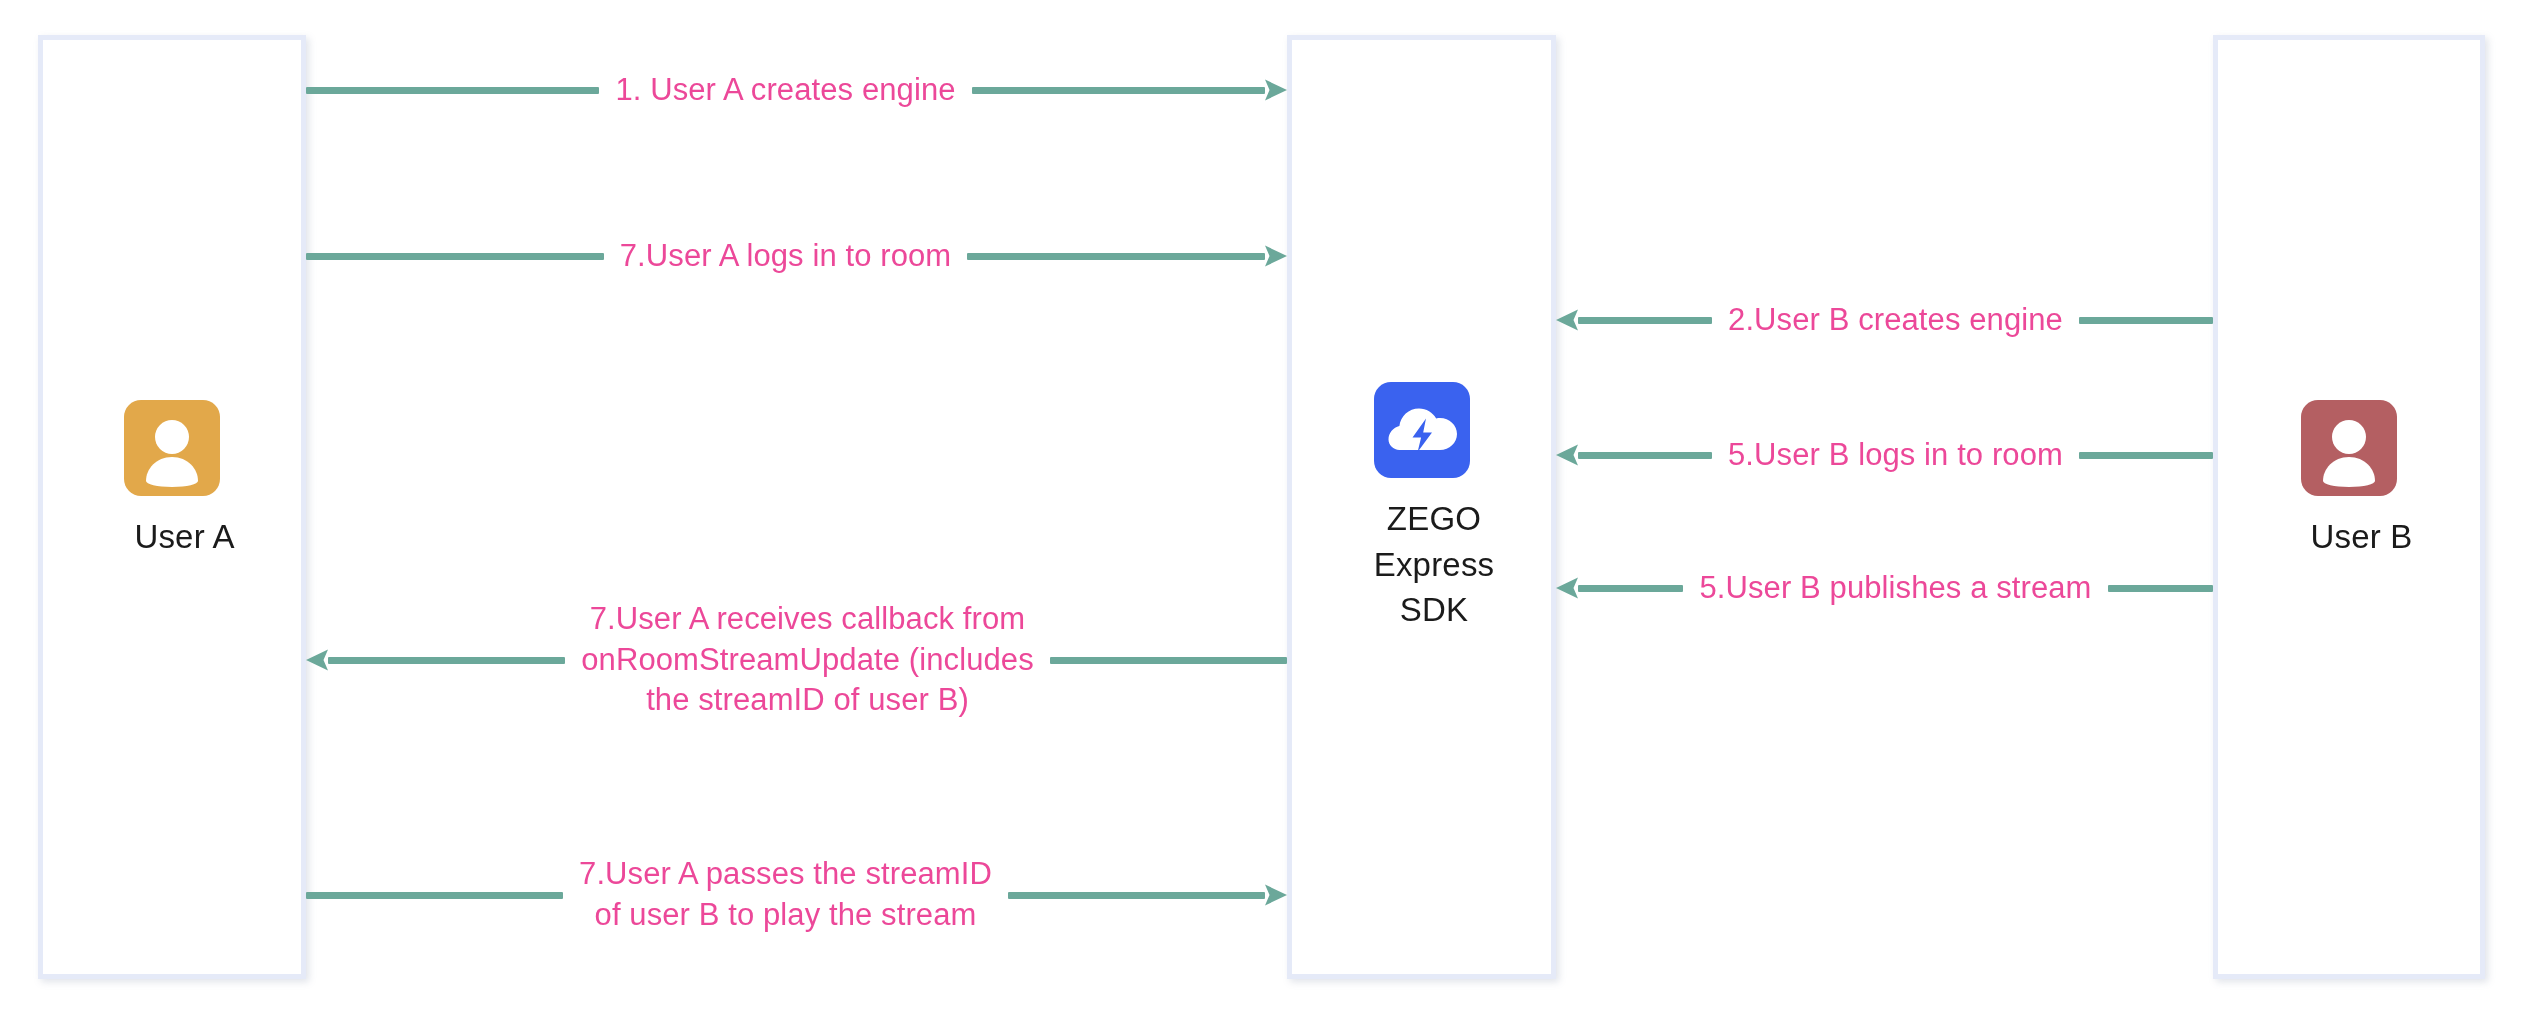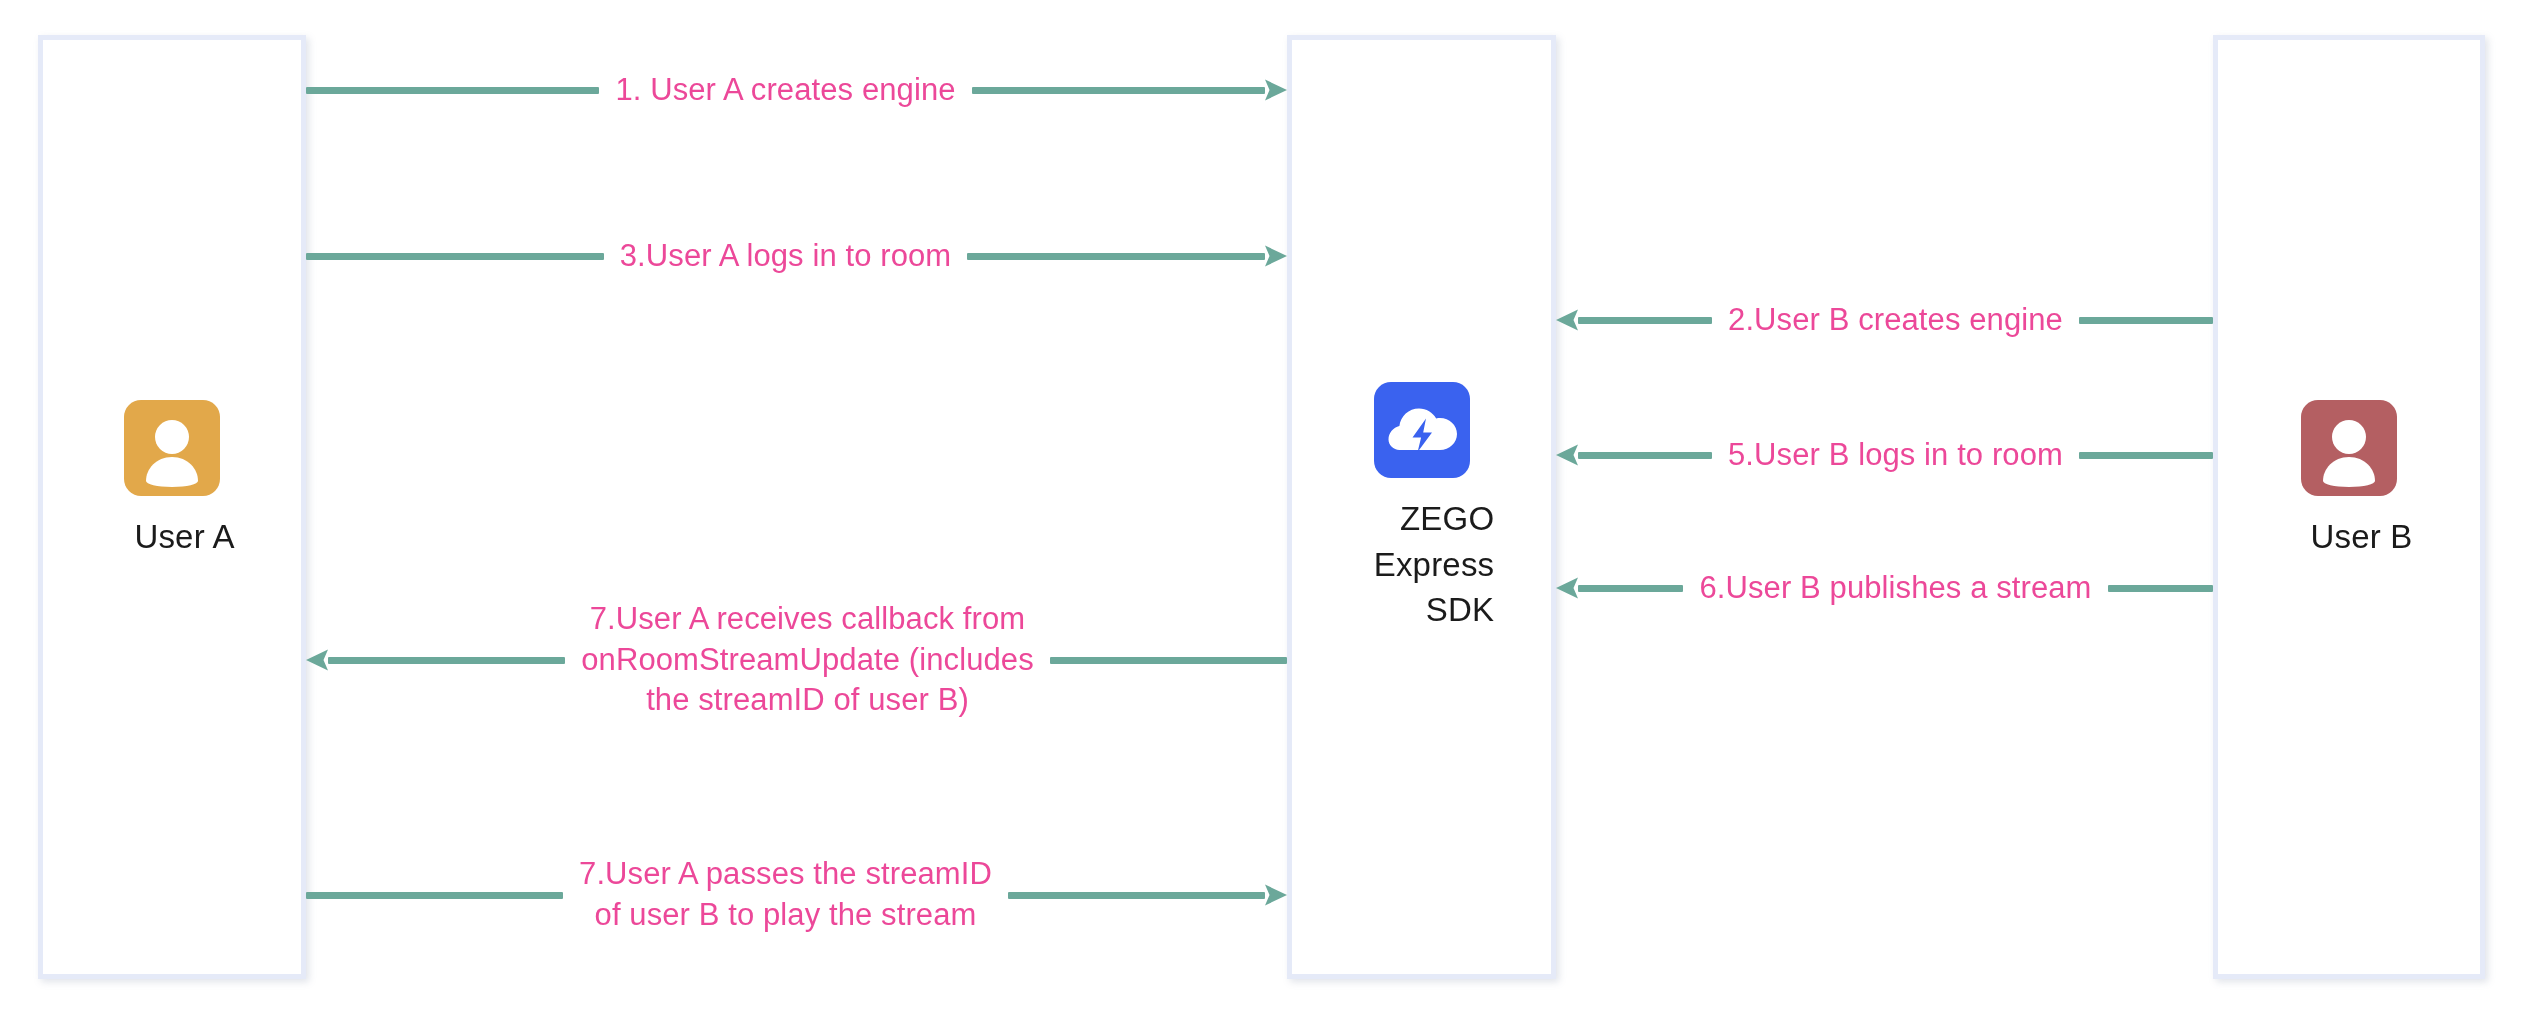--- a/index.html
+++ b/index.html
@@ -25,21 +25,21 @@
   }
   .avatar{
     width:96px;height:96px;border-radius:17px;
     display:flex;align-items:flex-end;justify-content:center;
     position:relative;overflow:hidden;
   }
   .avatar svg{display:block;}
   .actor-label{
     margin-top:18px;
     font-size:33px;color:#1b1b1b;line-height:1.38;
-    text-align:right;white-space:pre-line;letter-spacing:.2px;margin-left:25px;
+    text-align:center;white-space:pre-line;letter-spacing:.2px;margin-left:25px;
   }
 
   
   .arrow{
     position:absolute;display:flex;align-items:center;
     height:0;
   }
   .seg{
     background:#6ba89a;height:7px;flex:none;border-radius:1px;
   }
@@ -102,21 +102,21 @@
     <div class="seg seg-grow"></div>
     <div class="head">
       <svg width="22" height="26" viewBox="0 0 22 26">
           <path d="M0 2.5 22 13 0 23.5 4.5 13z" fill="#6ba89a"></path>
         </svg>
     </div>
   </div>
 
   <div class="arrow" style="left:306px;top:256px;width:981px;">
     <div class="seg seg-grow"></div>
-    <div class="arrow-label">3.User A logs in to room</div>
+    <div class="arrow-label">7.User A logs in to room</div>
     <div class="seg seg-grow"></div>
     <div class="head">
       <svg width="22" height="26" viewBox="0 0 22 26">
           <path d="M0 2.5 22 13 0 23.5 4.5 13z" fill="#6ba89a"></path>
         </svg>
     </div>
   </div>
 
   <div class="arrow" style="left:306px;top:660px;width:981px;">
     <div class="head">
@@ -165,17 +165,17 @@
     <div class="seg seg-grow"></div>
   </div>
 
   <div class="arrow" style="left:1556px;top:588px;width:657px;">
     <div class="head">
       <svg width="22" height="26" viewBox="0 0 22 26">
           <path d="M22 2.5 0 13l22 10.5L17.5 13z" fill="#6ba89a"></path>
         </svg>
     </div>
     <div class="seg seg-grow"></div>
-    <div class="arrow-label">6.User B publishes a stream</div>
+    <div class="arrow-label">5.User B publishes a stream</div>
     <div class="seg seg-grow"></div>
   </div>
 
 </div>
 
 </body></html>

